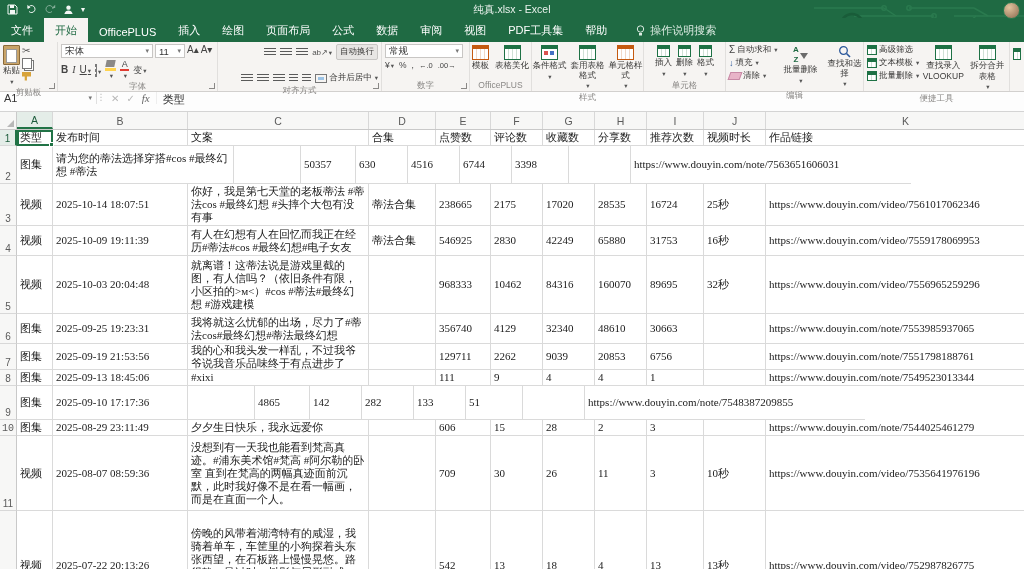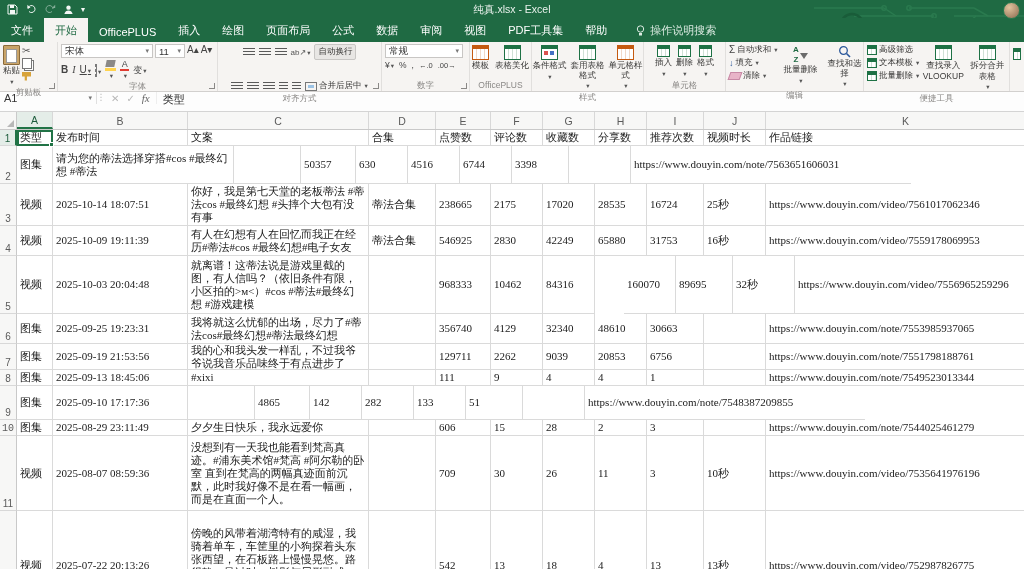--- a/index.html
+++ b/index.html
@@ -226,21 +226,21 @@
             <span class="bar-r"></span>
           </span>
         <span class="cr tb" style="font-size:9px">变</span>
       </div>
     </div>
     <div class="grp-label">字体</div>
     <span class="lnch"></span>
   </div>
 
   <div class="group" style="width:164px">
-    <div class="grp-body" style="flex-direction:column;align-items:center;gap:20px">
+    <div class="grp-body" style="flex-direction:column;align-items:flex-end;gap:12px">
       <div style="display:flex;align-items:center;gap:4px">
         <span class="ic-bars"></span>
         <span class="ic-bars"></span>
         <span class="ic-bars"></span>
         <span class="ic-orient cr">ab↗</span>
         <span class="wrapbtn mgl">
             <span>自动换行</span>
           </span>
       </div>
       <div style="display:flex;align-items:center;gap:4px">
@@ -485,21 +485,21 @@
       </div>
       <div class="grow" style="height: 58px;">
         <div class="rowh" style="height: 58px;">5</div>
         <div class="cell" style="width: 36px;">视频</div>
         <div class="cell" style="width: 135px;">2025-10-03 20:04:48</div>
         <div class="cell wrap" style="width: 181px;">就离谱！这蒂法说是游戏里截的图，有人信吗？（依旧条件有限，小区拍的&gt;м&lt;）#cos #蒂法#最终幻想 #游戏建模</div>
         <div class="cell" style="width: 67px;"></div>
         <div class="cell" style="width: 55px;">968333</div>
         <div class="cell" style="width: 52px;">10462</div>
         <div class="cell" style="width: 52px;">84316</div>
-        <div class="cell" style="width: 52px; margin-left: 29px;">160070</div>
+        <div class="cell" style="width: 52px;">160070</div>
         <div class="cell" style="width: 57px;">89695</div>
         <div class="cell" style="width: 62px;">32秒</div>
         <div class="cell spill" style="width: 280px;">https://www.douyin.com/video/7556965259296</div>
       </div>
       <div class="grow" style="height: 30px;">
         <div class="rowh" style="height: 30px;">6</div>
         <div class="cell" style="width: 36px;">图集</div>
         <div class="cell" style="width: 135px;">2025-09-25 19:23:31</div>
         <div class="cell wrap" style="width: 181px;">我将就这么忧郁的出场，尽力了#蒂法cos#最终幻想#蒂法最终幻想</div>
         <div class="cell" style="width: 67px;"></div>

